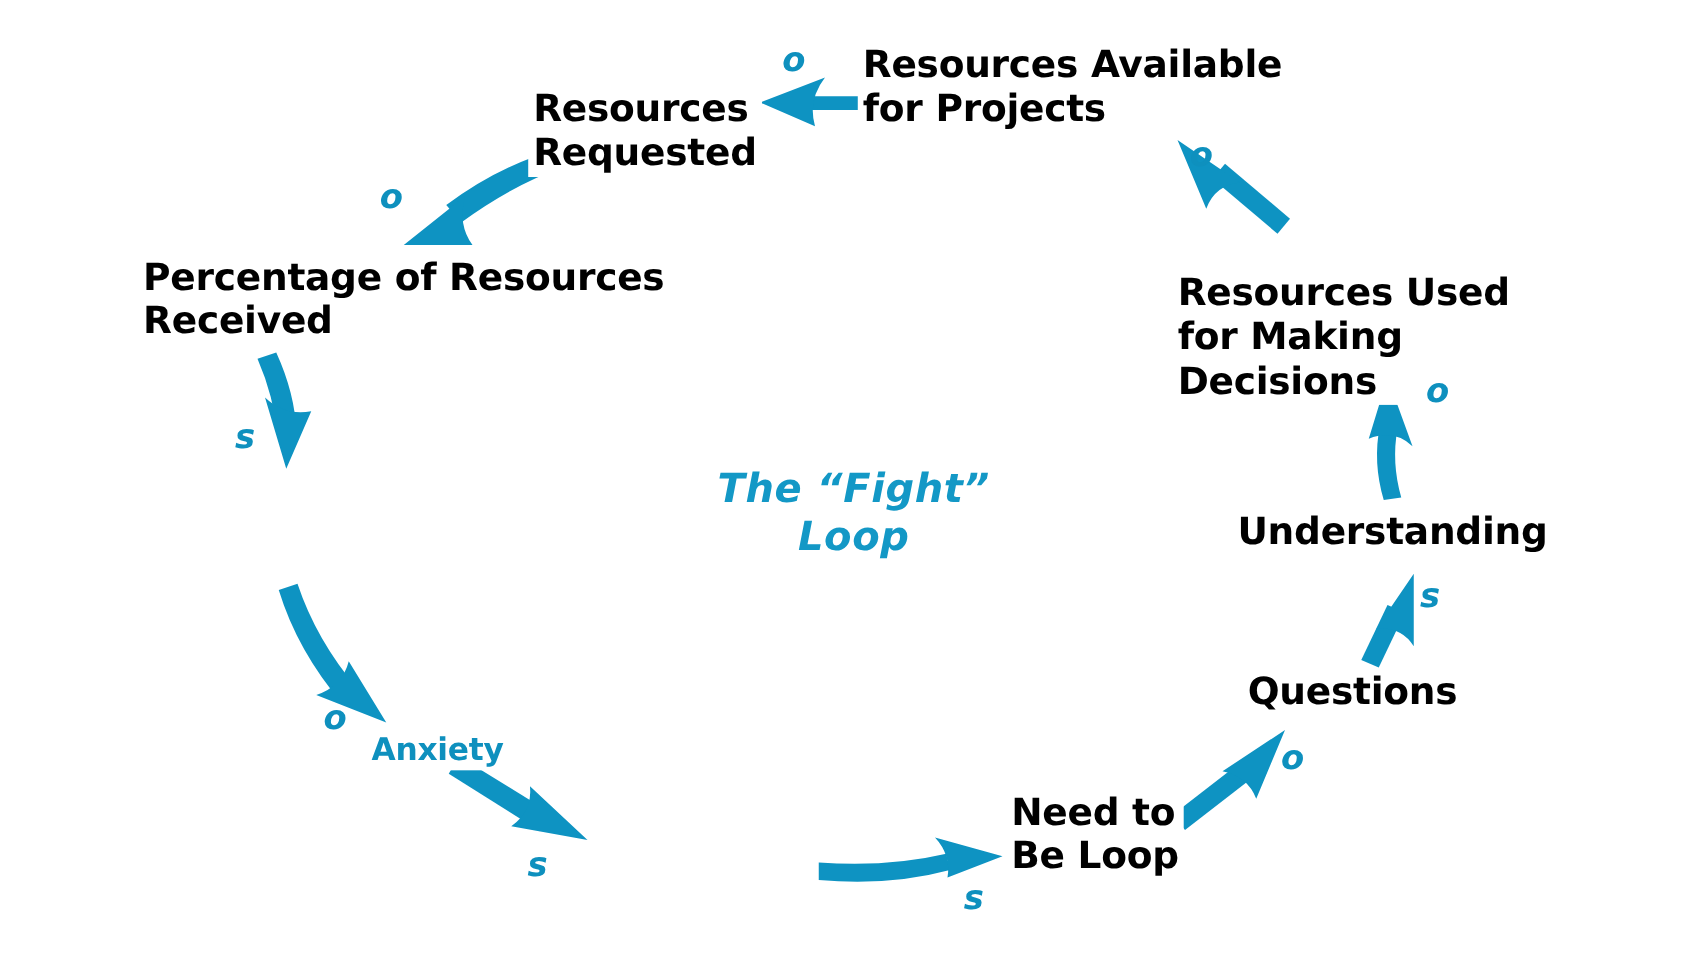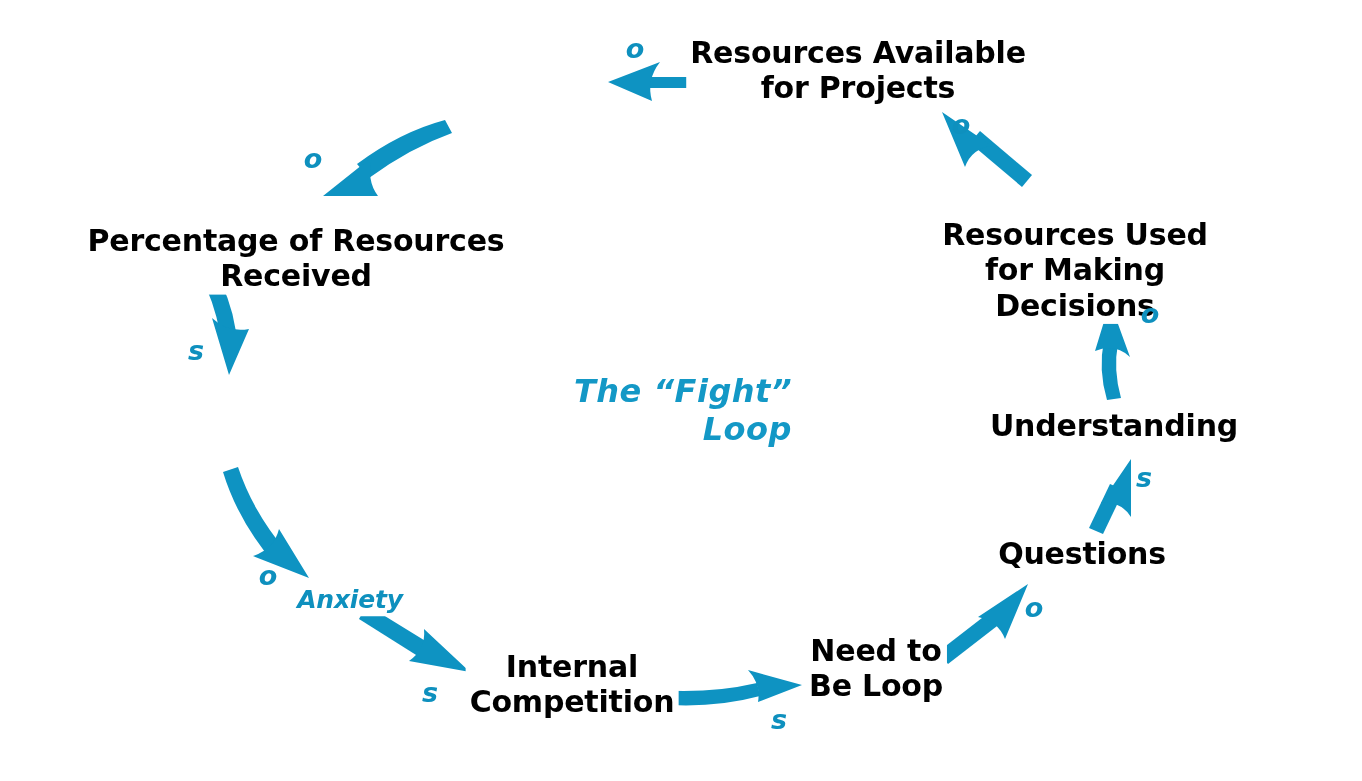--- a/index.html
+++ b/index.html
@@ -22,42 +22,41 @@
     width: 1362px;
     height: 781px;
   }
   .node-label {
     position: absolute;
     color: #000000;
     font-family: "DejaVu Sans", sans-serif;
     font-weight: 700;
     font-size: 30px;
     line-height: 1.18;
-    text-align: center;
+    text-align: left;
     letter-spacing: -0.2px;
     white-space: pre-line;
     transform: translate(-50%, -50%);
     background: #ffffff;
     padding: 1px 4px;
   }
   .node-label.accent {
     color: #0E90BE;
     font-size: 25px;
     font-weight: 700;
-    font-style: italic;
   }
   .loop-title {
     position: absolute;
     color: #1398C6;
     font-family: "DejaVu Sans", sans-serif;
     font-weight: 700;
     font-style: italic;
     font-size: 32px;
     line-height: 1.2;
-    text-align: right;
+    text-align: center;
     white-space: pre-line;
     transform: translate(-50%, -50%);
     letter-spacing: 0.5px;
   }
   .polarity {
     position: absolute;
     color: #0E90BE;
     font-family: "DejaVu Sans", sans-serif;
     font-weight: 700;
     font-style: italic;
@@ -123,25 +122,25 @@
       <g>
         <path d="M1022,187 L970,143 L980,131 L1032,175 Z"></path>
         <path d="M942,112 L992,146 Q972,148 965,167 Z"></path>
       </g>
 
     </g>
   </svg>
 
   <div class="node-label" style="left:858px; top:70px;">Resources Available
 for Projects</div>
-  <div class="node-label" style="left:296px; top:240px;margin-top:18px;">Percentage of Resources
+  <div class="node-label" style="left:516px; top:105px;">Resources
+Requested</div>
+  <div class="node-label" style="left:323px; top:240px;">Percentage of Resources
 Received</div>
   <div class="node-label accent" style="left:350px; top:600px;">Anxiety</div>
-  <div class="node-label" style="left:572px; top:684px;">Internal
-Competition</div>
   <div class="node-label" style="left:876px; top:668px;">Need to
 Be Loop</div>
   <div class="node-label" style="left:1114px; top:426px;">Understanding</div>
   <div class="node-label" style="left:1082px; top:554px;">Questions</div>
   <div class="node-label" style="left:1075px; top:238px;margin-top:32px;">Resources Used
 for Making
 Decisions</div>
 
   <div class="loop-title" style="left:683px; top:410px;">The “Fight”
 Loop</div>

